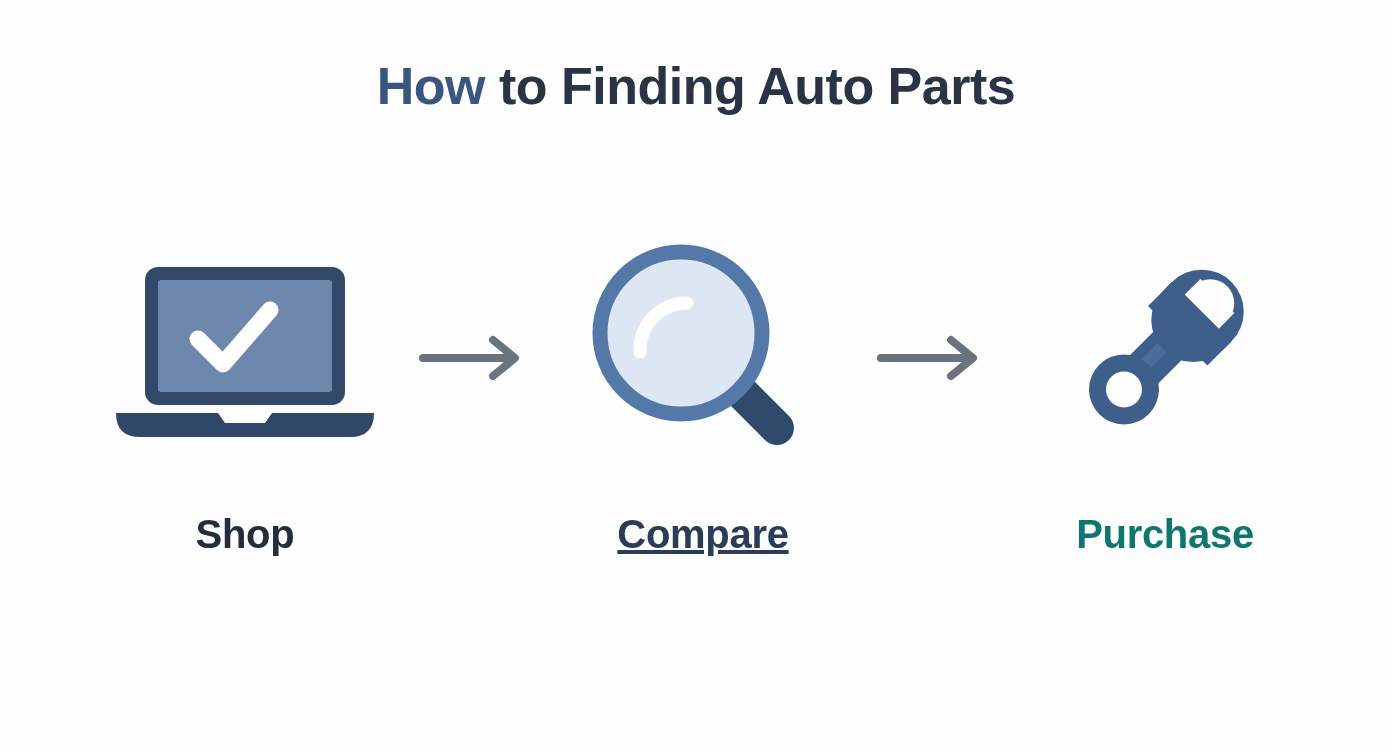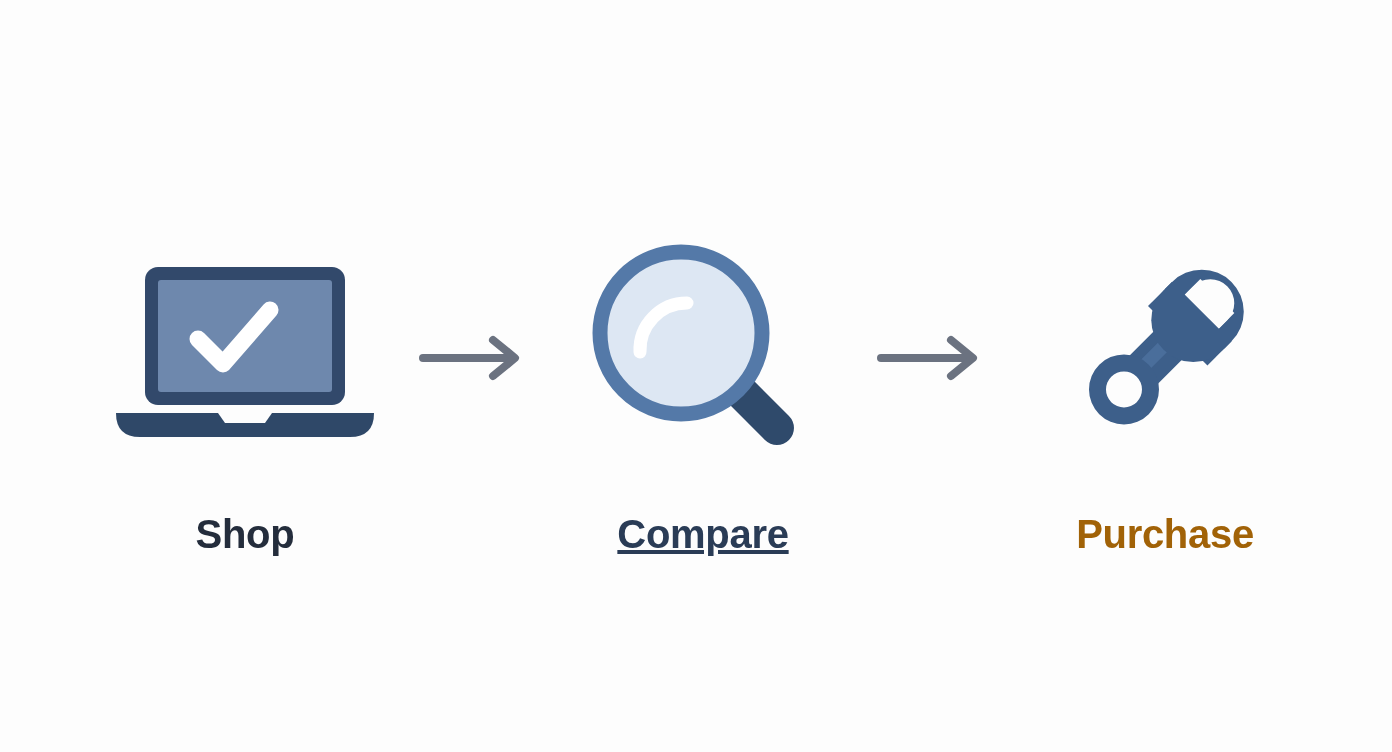--- a/index.html
+++ b/index.html
@@ -72,37 +72,40 @@
   .step-label {
     margin-top: 52px;
     font-size: 40px;
     font-weight: bold;
     letter-spacing: -0.3px;
     line-height: 1;
     white-space: nowrap;
   }
   .label-1 { color: #242d3c; }
   .label-2 { color: #2a3c56; text-decoration: underline; }
-  .label-3 { color: #a16207; }
+  .label-3 { color: #0f766e; }
 
   
   .arrow {
     position: absolute;
     top: 330px;
     width: 120px;
     height: 56px;
   }
   .arrow-1 { left: 415px; }
   .arrow-2 { left: 873px; }
 </style>
 </head>
 <body>
 
 <div id="infographic">
 
+  <div class="title-wrap">
+    <div class="title"><span class="w-how">How</span><span class="w-rest"> to Finding Auto Parts</span></div>
+  </div>
 
   <div class="steps">
 
     <div class="step step-1">
       <div class="icon-box">
         <svg width="270" height="200" viewBox="0 0 270 200">
 
           <rect x="35" y="20" width="200" height="138" rx="13" ry="13" fill="#32496b"></rect>
 
           <rect x="48" y="33" width="174" height="112" rx="3" ry="3" fill="#6e88ad"></rect>

